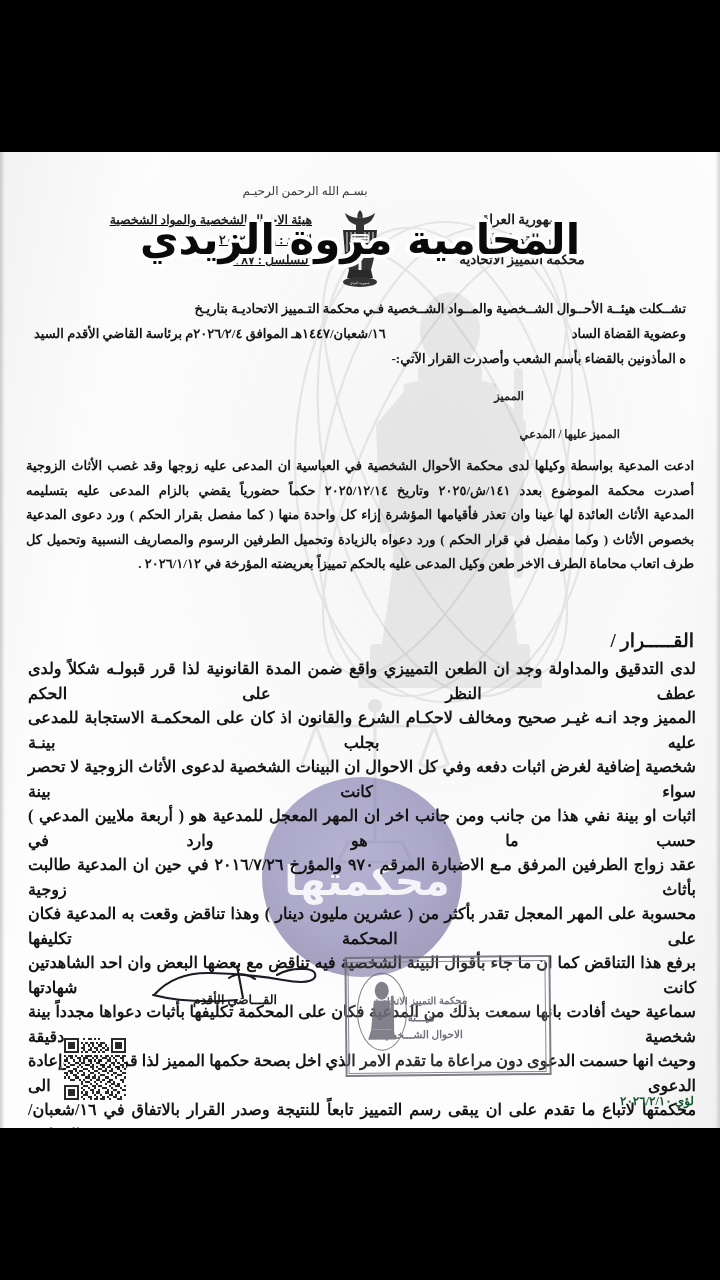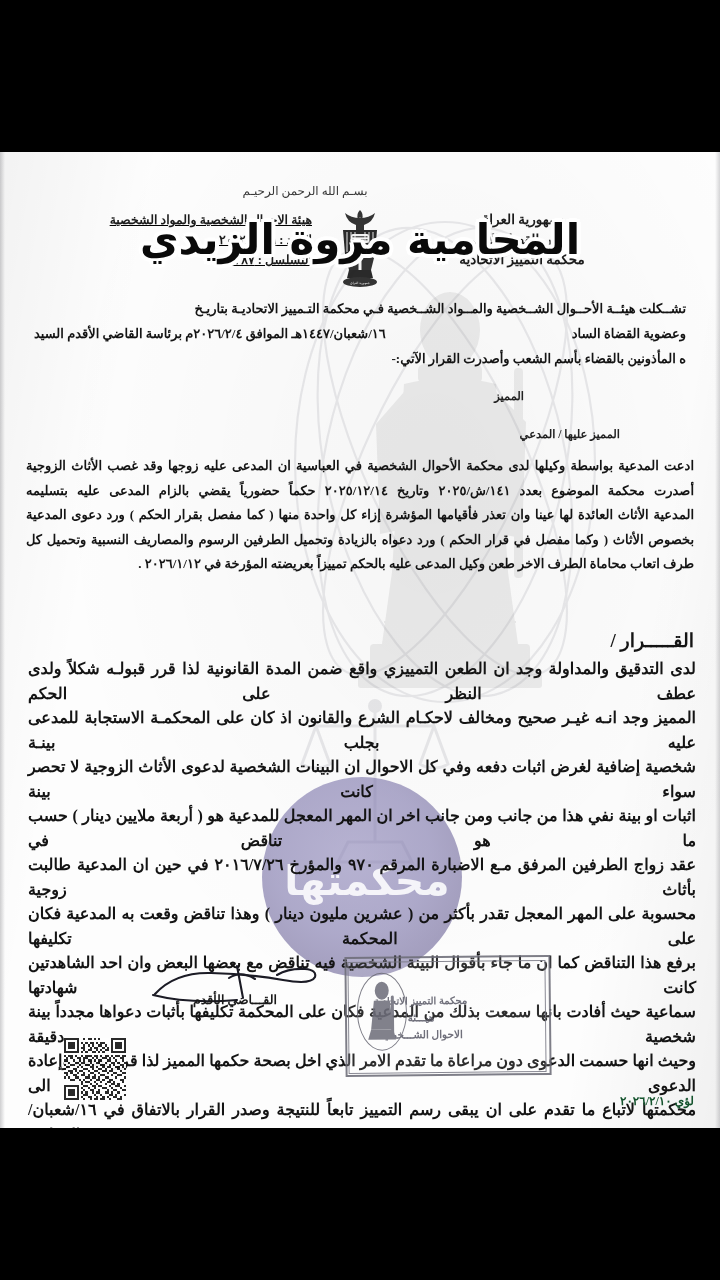--- a/index.html
+++ b/index.html
@@ -247,21 +247,21 @@
       <p class="just">بخصوص الأثاث ( وكما مفصل في قرار الحكم ) ورد دعواه بالزيادة وتحميل الطرفين الرسوم والمصاريف النسبية وتحميل كل</p>
       <p class="just-last">طرف اتعاب محاماة الطرف الاخر طعن وكيل المدعى عليه بالحكم تمييزاً بعريضته المؤرخة في ٢٠٢٦/١/١٢ .</p>
     </div>
 
     <div id="qarar-head">القـــــرار /</div>
 
     <div class="p-block" id="para2">
       <p class="just">لدى التدقيق والمداولة وجد ان الطعن التمييزي واقع ضمن المدة القانونية لذا قرر قبولـه شكلاً ولدى عطف النظر على الحكم</p>
       <p class="just">المميز وجد انـه غيـر صحيح ومخالف لاحكـام الشرع والقانون اذ كان على المحكمـة الاستجابة للمدعى عليه بجلب بينـة</p>
       <p class="just">شخصية إضافية لغرض اثبات دفعه وفي كل الاحوال ان البينات الشخصية لدعوى الأثاث الزوجية لا تحصر سواء كانت بينة</p>
-      <p class="just">اثبات او بينة نفي هذا من جانب ومن جانب اخر ان المهر المعجل للمدعية هو ( أربعة ملايين دينار ) حسب ما هو تناقض في</p>
+      <p class="just">اثبات او بينة نفي هذا من جانب ومن جانب اخر ان المهر المعجل للمدعية هو ( أربعة ملايين المدعي ) حسب ما هو وارد في</p>
       <p class="just">عقد زواج الطرفين المرفق مـع الاضبارة المرقم ٩٧٠ والمؤرخ ٢٠١٦/٧/٢٦ في حين ان المدعية طالبت بأثاث زوجية</p>
       <p class="just">محسوبة على المهر المعجل تقدر بأكثر من ( عشرين مليون دينار ) وهذا تناقض وقعت به المدعية فكان على المحكمة تكليفها</p>
       <p class="just">برفع هذا التناقض كما ان ما جاء بأقوال البينة الشخصية فيه تناقض مع بعضها البعض وان احد الشاهدتين كانت شهادتها</p>
       <p class="just">سماعية حيث أفادت بانها سمعت بذلك من المدعية فكان على المحكمة تكليفها بأثبات دعواها مجدداً بينة شخصية دقيقة</p>
       <p class="just">وحيث انها حسمت الدعوى دون مراعاة ما تقدم الامر الذي اخل بصحة حكمها المميز لذا قرر نقضه وإعادة الدعوى الى</p>
       <p class="just">محكمتها لاتباع ما تقدم على ان يبقى رسم التمييز تابعاً للنتيجة وصدر القرار بالاتفاق في ١٦/شعبان/١٤٤٧هـ الموافق</p>
       <p class="just-last">٢٠٢٦/٢/٤ م .</p>
     </div>
 
     <div id="sign-wrap">

